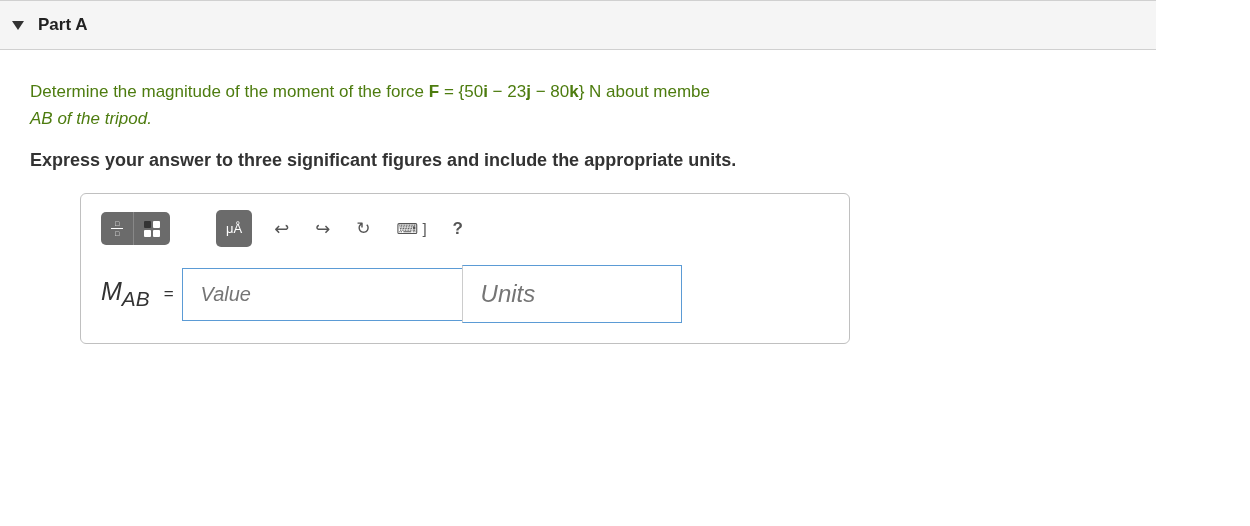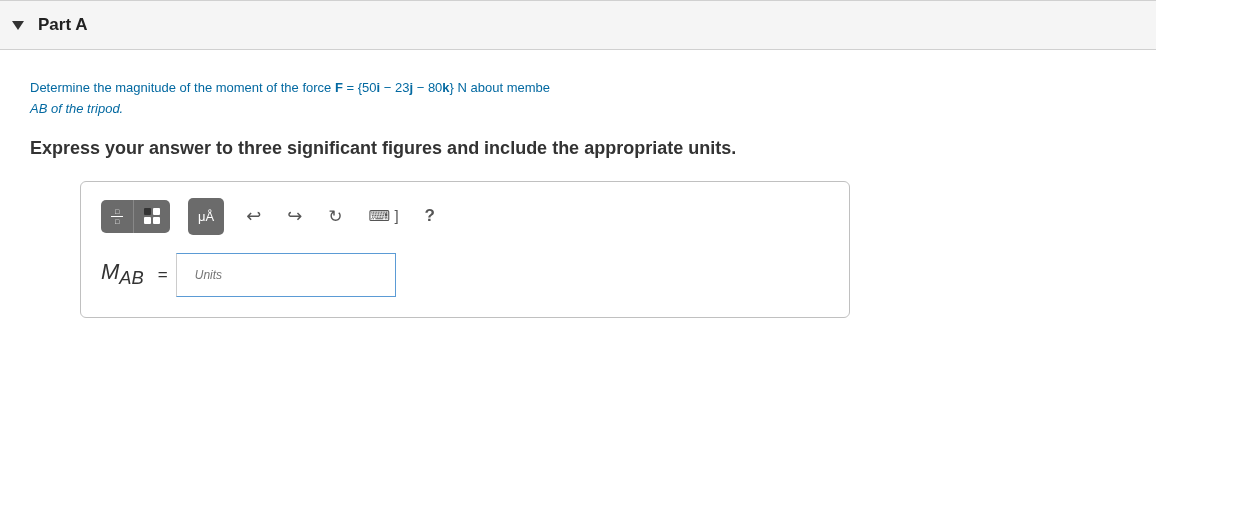--- a/index.html
+++ b/index.html
@@ -51,22 +51,22 @@
       color: #222;
     }
 
     
     .content-area {
       padding: 28px 30px 20px 30px;
     }
 
     
     .problem-text {
-      font-size: 13px;
-      color: #0369a1;
+      font-size: 17px;
+      color: #4d7c0f;
       line-height: 1.6;
       margin-bottom: 18px;
     }
 
     .math-bold {
       font-weight: bold;
       font-style: normal;
     }
 
     .math-italic {
@@ -150,20 +150,21 @@
     
     .mu-btn {
       background: #6b6b6b;
       border-radius: 5px;
       padding: 11px 10px;
       color: white;
       font-size: 14px;
       cursor: pointer;
       display: flex;
       align-items: center;
+      margin-left: 28px;
     }
 
     .mu-text {
       font-size: 13px;
       position: relative;
     }
 
     
     .toolbar-icon-btn {
       background: none;
@@ -177,21 +178,21 @@
     }
 
     
     .input-row {
       display: flex;
       align-items: center;
       gap: 0;
     }
 
     .label-mab {
-      font-size: 22px;
+      font-size: 25px;
       font-style: italic;
       margin-right: 14px;
       white-space: nowrap;
       color: #333;
     }
 
     .label-mab sub {
       font-style: italic;
     }
 
@@ -210,21 +211,21 @@
       color: #bbb;
       width: 280px;
       outline: none;
       background: #fff;
     }
 
     .units-input {
       border: 1.5px solid #5b9bd5;
       border-left: 1px solid #ccc;
       padding: 14px 18px;
-      font-size: 12px;
+      font-size: 24px;
       font-style: italic;
       color: #bbb;
       width: 220px;
       outline: none;
       background: #fff;
     }
 
   </style>
 </head>
 <body>
@@ -283,20 +284,21 @@
 
         <button class="toolbar-icon-btn" style="font-size:17px; font-weight:bold;">?</button>
 
       </div>
 
       <div class="input-row">
         <span class="label-mab">
           <i>M</i><sub><i>AB</i></sub>
         </span>
         <span class="equals-sign">=</span>
+        <input class="value-input" type="text" placeholder="Value" style="">
         <input class="units-input" type="text" placeholder="Units" style="">
       </div>
 
     </div>
 
   </div>
 
 </div>
 
 </body></html>

